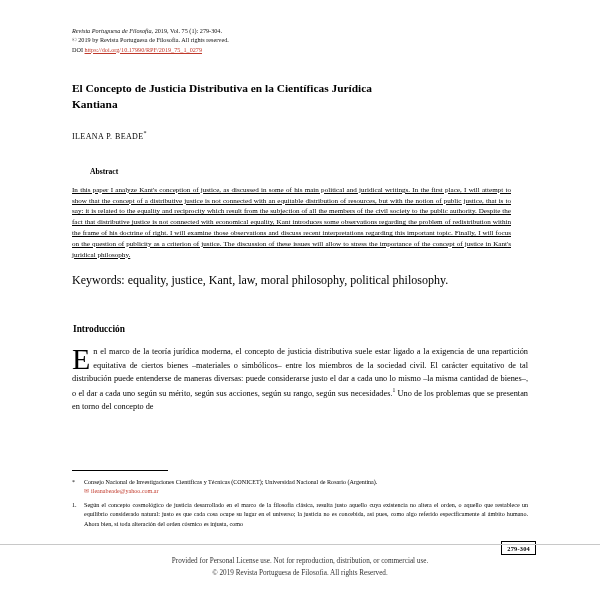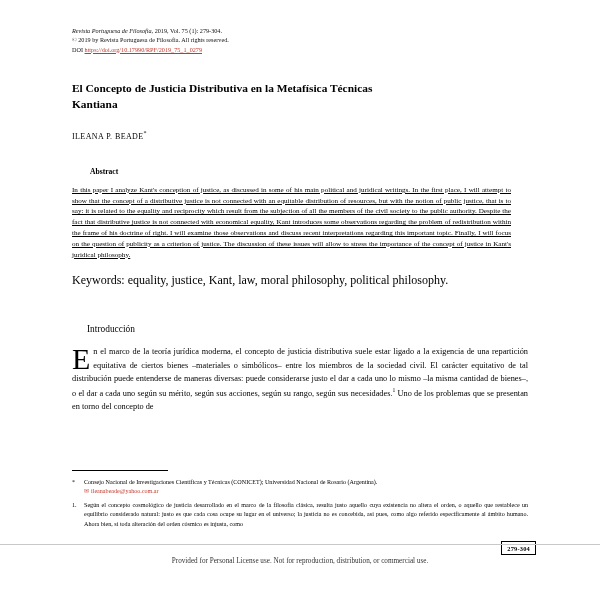--- a/index.html
+++ b/index.html
@@ -71,22 +71,22 @@
   .keywords {
     font-size: 12px;
     line-height: 1.5;
     text-align: justify;
     margin: 0 0 35px 0;
   }
 
   
   .section-heading {
     font-size: 9.4px;
-    font-weight: normal;
-    margin: 0 0 11px 15px;
+    font-weight: bold;
+    margin: 0 0 11px 1px;
   }
   .body-text {
     font-size: 8.3px;
     line-height: 1.62;
     text-align: justify;
     margin: 0;
   }
   .dropcap {
     float: left;
     font-size: 30px;
@@ -170,21 +170,21 @@
   <div class="journal-header">
     <div class="line">
       <span class="italic">Revista Portuguesa de Filosofia</span><span>, 2019, Vol. 75 (1): 279-304.</span>
     </div>
     <div class="line">© 2019 by Revista Portuguesa de Filosofia. All rights reserved.</div>
     <div class="line">
       <span class="doi-label">DOI </span><span class="doi-link">https://doi.org/10.17990/RPF/2019_75_1_0279</span>
     </div>
   </div>
 
-  <h1 class="article-title">El Concepto de Justicia Distributiva en la Metafísica Técnicas Kantiana</h1>
+  <h1 class="article-title">El Concepto de Justicia Distributiva en la Científicas Jurídica Kantiana</h1>
 
   <div class="author">
     <span>ILEANA P. BEADE</span><span class="star">*</span>
   </div>
 
   <div class="abstract-heading">Abstract</div>
   <p class="abstract-body">In this paper I analyze Kant's conception of justice, as discussed in some of his main political and juridical writings. In the first place, I will attempt to show that the concept of a distributive justice is not connected with an equitable distribution of resources, but with the notion of public justice, that is to say: it is related to the equality and reciprocity which result from the subjection of all the members of the civil society to the public authority. Despite the fact that distributive justice is not connected with economical equality, Kant introduces some observations regarding the problem of redistribution within the frame of his doctrine of right. I will examine those observations and discuss recent interpretations regarding this important topic. Finally, I will focus on the question of publicity as a criterion of justice. The discussion of these issues will allow to stress the importance of the concept of justice in Kant's juridical philosophy.</p>
   <p class="keywords">Keywords: equality, justice, Kant, law, moral philosophy, political philosophy.</p>
 
   <h2 class="section-heading">Introducción</h2>
@@ -208,15 +208,16 @@
     <div class="footnote">
       <div class="fn-num">1.</div>
       <div class="fn-text">Según el concepto cosmológico de justicia desarrollado en el marco de la filosofía clásica, resulta justo aquello cuya existencia no altera el orden, o aquello que restablece un equilibrio considerado natural: justo es que cada cosa ocupe su lugar en el universo; la justicia no es concebida, así pues, como algo referido específicamente al ámbito humano. Ahora bien, si toda alteración del orden cósmico es injusta, como</div>
     </div>
   </div>
 
   <div class="page-number-box">279-304</div>
 
   <div class="footer">
     <div>Provided for Personal License use. Not for reproduction, distribution, or commercial use.</div>
+    <div>© 2019 Revista Portuguesa de Filosofia. All rights Reserved.</div>
   </div>
 
 </div>
 
 </body></html>

